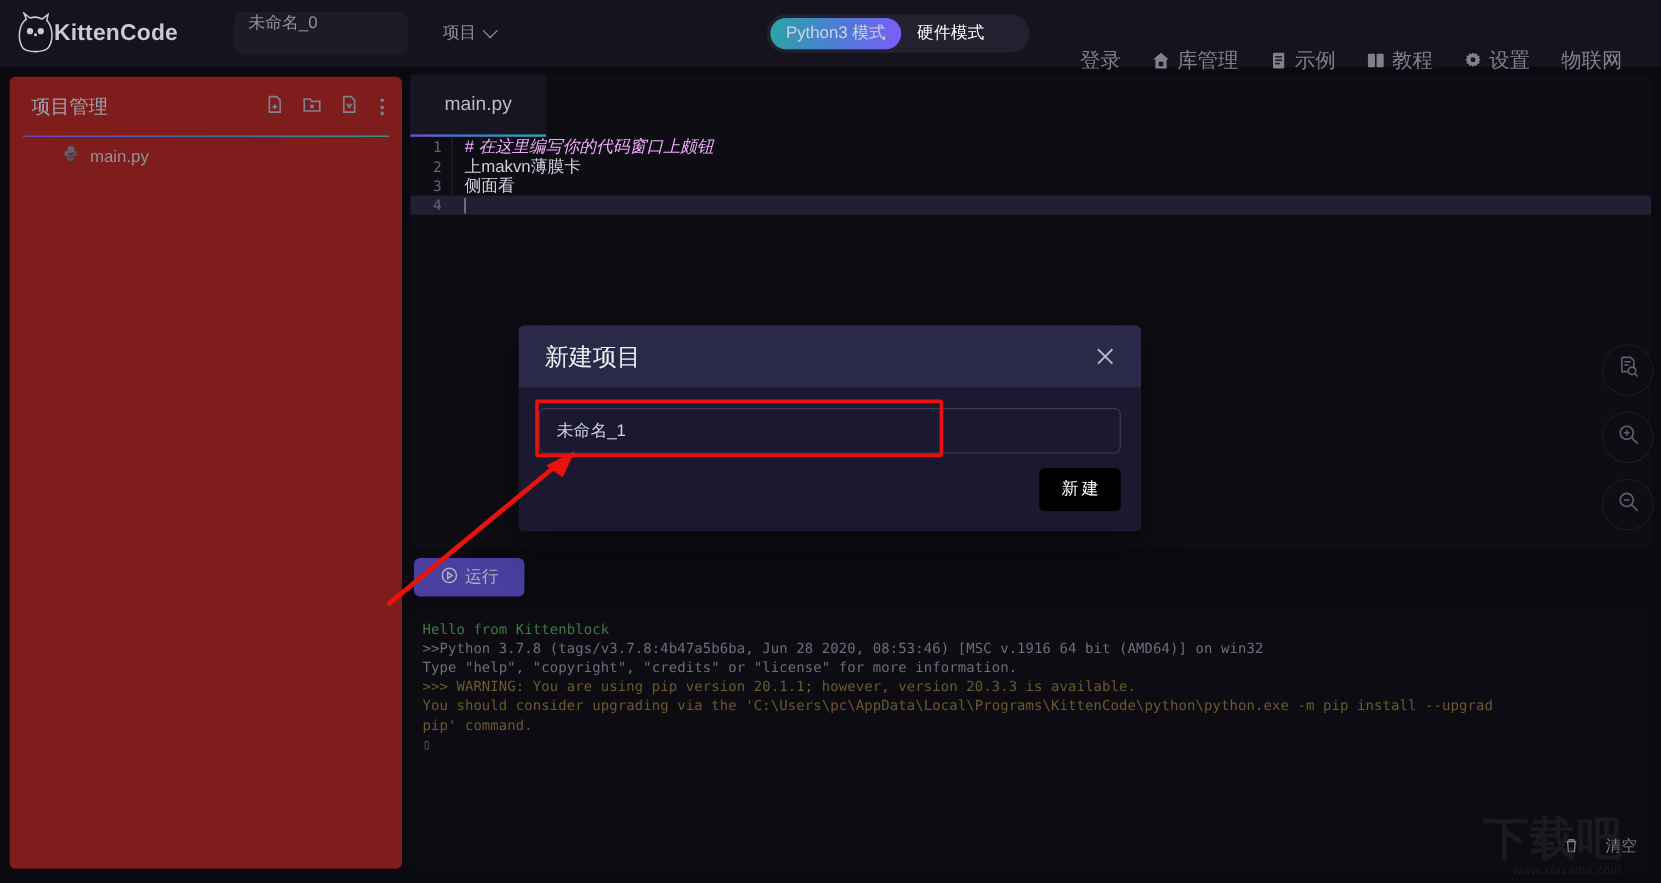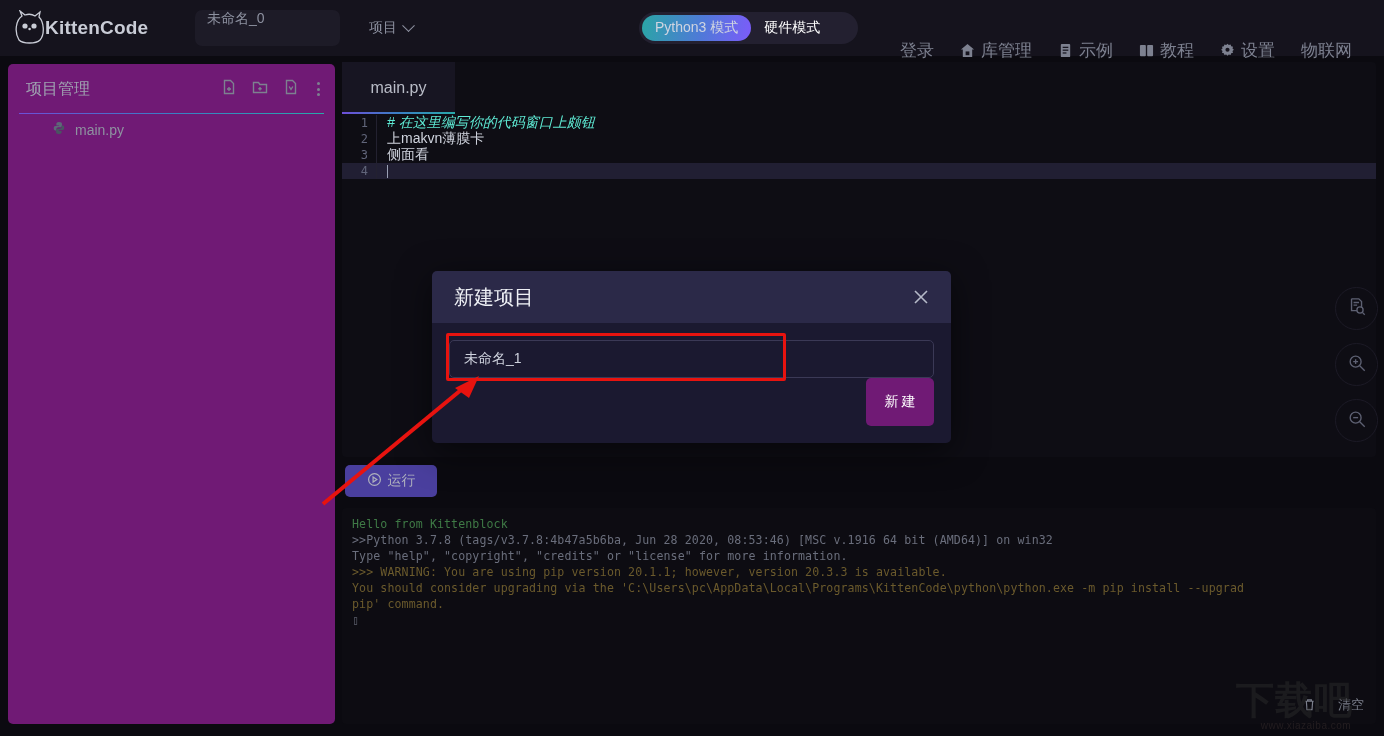--- a/index.html
+++ b/index.html
@@ -51,21 +51,21 @@
   .mode-btn.inactive { color: #ffffff; }
 
   .nav { position: absolute; left: 900px; top: 0; height: 56px;
          display: flex; align-items: center; gap: 26px; }
   .nav-item { display: flex; align-items: center; gap: 6px; color: #7d8190; font-size: 17px; margin-top: 45px; }
   .nav-ico { width: 15px; height: 15px; fill: #7d8190; display: block; }
 
   
   .sidebar {
     position: absolute; left: 8px; top: 64px; width: 327px; height: 660px;
-    background: #701a75; border-radius: 5px;
+    background: #7f1d1d; border-radius: 5px;
   }
   .side-head {
     height: 50px; display: flex; align-items: center; padding: 0 14px 0 18px;
     position: relative;
   }
   .side-title { color: #9fa3b1; font-size: 16px; flex: 1; }
   .side-ico { width: 16px; height: 16px; stroke: #7d8190; fill: none; stroke-width: 1.4; margin-left: 15px; }
   .kebab { margin-left: 18px; width: 4px; display: flex; flex-direction: column; gap: 2.5px; }
   .kebab i { width: 3px; height: 3px; border-radius: 50%; background: #7d8190; display: block; }
   .side-rule {
@@ -91,21 +91,21 @@
     background: linear-gradient(90deg, #6d4fd8 0%, #3a7fc4 50%, #28a9a9 100%);
   }
   .code-area { position: relative; padding-top: 1px; }
   .code-line { display: flex; height: 16px; align-items: center; }
   .code-line.active { background: #211f33; }
   .ln { width: 34px; text-align: right; color: #61657a;
         font-family: "DejaVu Sans Mono", monospace; font-size: 12px; padding-right: 8px; }
   .gutter-sep { width: 1px; height: 16px; background: #232130; }
   .ctext { padding-left: 10px; font-size: 14px; color: #cfd3dd;
            font-family: "Liberation Sans", sans-serif; white-space: pre; }
-  .ctext.comment { color: #5eead4; font-style: italic; }
+  .ctext.comment { color: #f0abfc; font-style: italic; }
   .caret { display: inline-block; width: 1px; height: 13px; background: #9aa0b4; }
 
   .side-tools { position: absolute; right: -2px; top: 225px; }
   .tool-btn {
     width: 43px; height: 43px; border-radius: 50%; border: 1px solid #1c1a26;
     display: flex; align-items: center; justify-content: center; margin-bottom: 13px;
   }
   .tool-svg { width: 20px; height: 20px; stroke: #5d6072; fill: none; stroke-width: 1.5; }
 
   
@@ -152,22 +152,22 @@
   }
   .modal-close svg { width: 20px; height: 20px; stroke: #b5b9c8; stroke-width: 1.6; }
   .modal-body { height: 120px; background: #1b1930; padding: 17px 17px 0 17px; }
   .modal-input {
     width: 485px; height: 38px; background: transparent;
     border: 1px solid #3b3956; border-radius: 5px;
     color: #cfd3de; font-size: 14px; padding: 0 14px; outline: none;
     font-family: "Liberation Sans", sans-serif;
   }
   .modal-create {
-    position: absolute; right: 17px; bottom: 17px; width: 68px; height: 48px;
-    background: #701a75; border: none; border-radius: 5px;
+    position: absolute; right: 17px; bottom: 17px; width: 68px; height: 36px;
+    background: #000000; border: none; border-radius: 5px;
     color: #fff; font-size: 14px; letter-spacing: 3px; text-indent: 3px;
     font-family: "Liberation Sans", sans-serif;
   }
 
   
   .anno-rect {
     position: absolute; left: 446px; top: 333px; width: 340px; height: 48px;
     border: 3px solid #e8130f; border-radius: 2px; pointer-events: none;
   }
   .anno-arrow { position: absolute; left: 315px; top: 372px; width: 180px; height: 138px;

